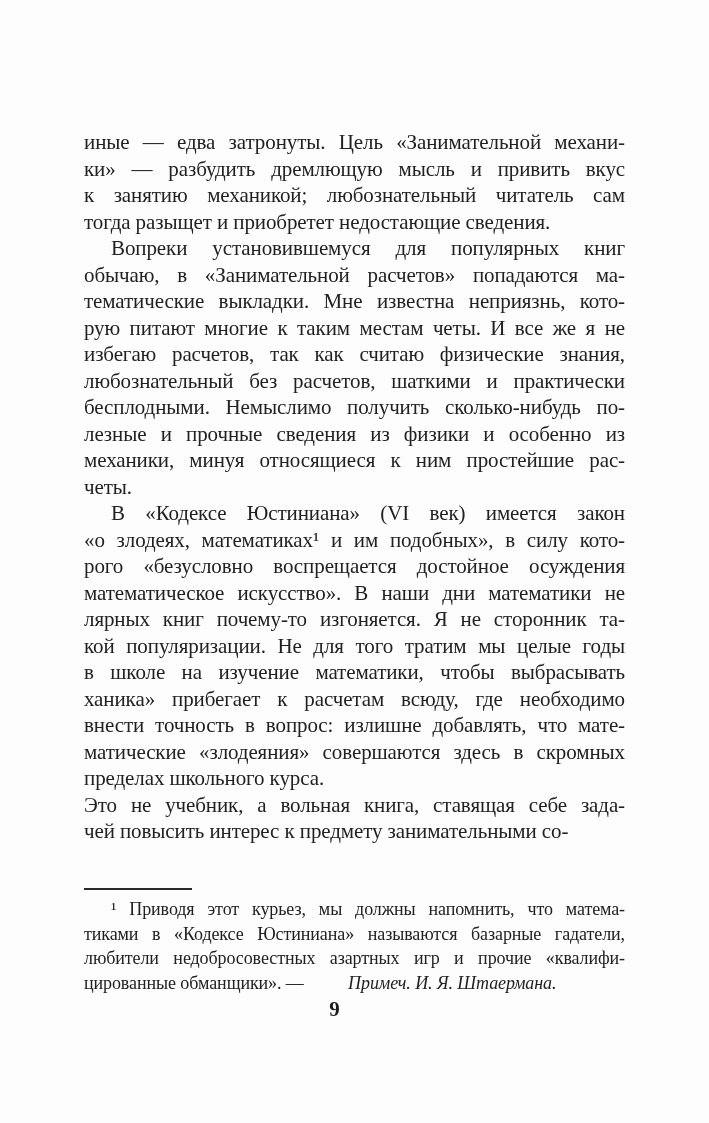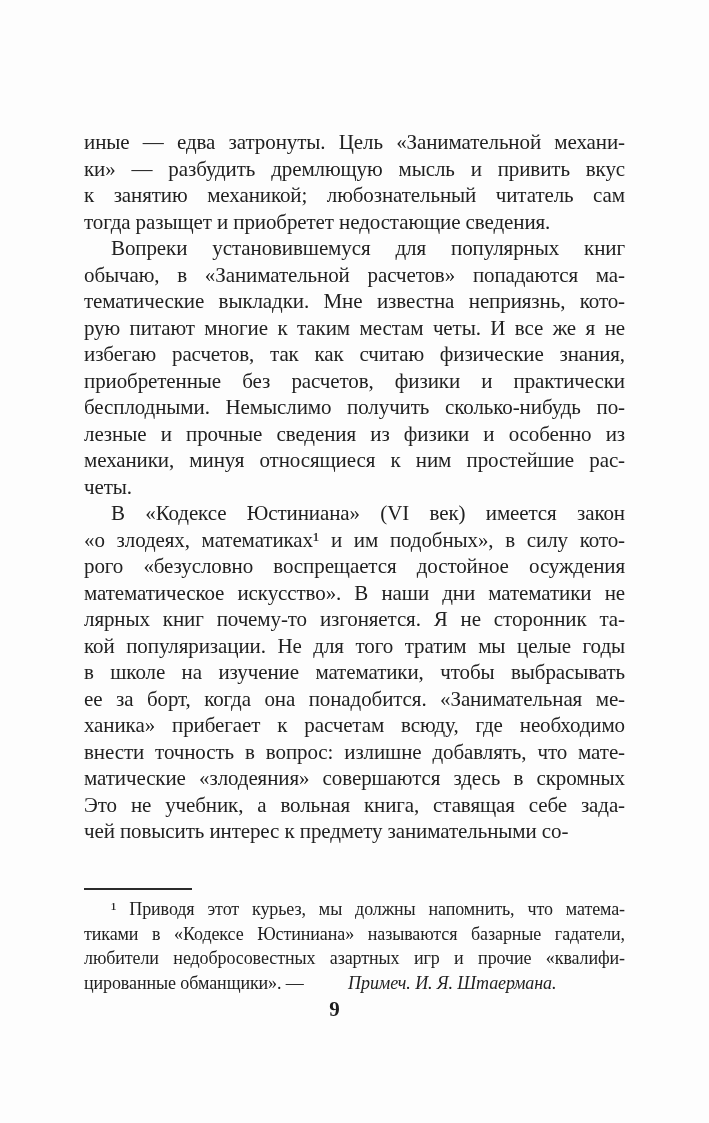--- a/index.html
+++ b/index.html
@@ -81,38 +81,38 @@
         <div class="line">ки» — разбудить дремлющую мысль и привить вкус</div>
         <div class="line">к занятию механикой; любознательный читатель сам</div>
         <div class="line final">тогда разыщет и приобретет недостающие сведения.</div>
       </div>
       <div class="para">
         <div class="line indent">Вопреки установившемуся для популярных книг</div>
         <div class="line">обычаю, в «Занимательной расчетов» попадаются ма-</div>
         <div class="line">тематические выкладки. Мне известна неприязнь, кото-</div>
         <div class="line">рую питают многие к таким местам четы. И все же я не</div>
         <div class="line">избегаю расчетов, так как считаю физические знания,</div>
-        <div class="line">приобретенные без расчетов, физики и практически</div>
+        <div class="line">любознательный без расчетов, шаткими и практически</div>
         <div class="line">бесплодными. Немыслимо получить сколько-нибудь по-</div>
         <div class="line">лезные и прочные сведения из физики и особенно из</div>
         <div class="line">механики, минуя относящиеся к ним простейшие рас-</div>
         <div class="line final">четы.</div>
       </div>
       <div class="para">
         <div class="line indent">В «Кодексе Юстиниана» (VI век) имеется закон</div>
         <div class="line">«о злодеях, математиках¹ и им подобных», в силу кото-</div>
         <div class="line">рого «безусловно воспрещается достойное осуждения</div>
         <div class="line">математическое искусство». В наши дни математики не</div>
         <div class="line">лярных книг почему-то изгоняется. Я не сторонник та-</div>
         <div class="line">кой популяризации. Не для того тратим мы целые годы</div>
         <div class="line">в школе на изучение математики, чтобы выбрасывать</div>
-        <div class="line">ее за борт, когда она понадобится. «Занимательная ме-</div>
         <div class="line">ханика» прибегает к расчетам всюду, где необходимо</div>
         <div class="line">внести точность в вопрос: излишне добавлять, что мате-</div>
         <div class="line">матические «злодеяния» совершаются здесь в скромных</div>
+        <div class="line final">пределах школьного курса.</div>
       </div>
       <div class="para">
         <div class="line">Это не учебник, а вольная книга, ставящая себе зада-</div>
         <div class="line final">чей повысить интерес к предмету занимательными со-</div>
       </div>
     </main>
   <div class="footnote-separator"></div>
   <div class="footnote" id="footnote">
       <div class="fline indent">¹ Приводя этот курьез, мы должны напомнить, что матема-</div>
       <div class="fline">тиками в «Кодексе Юстиниана» называются базарные гадатели,</div>

